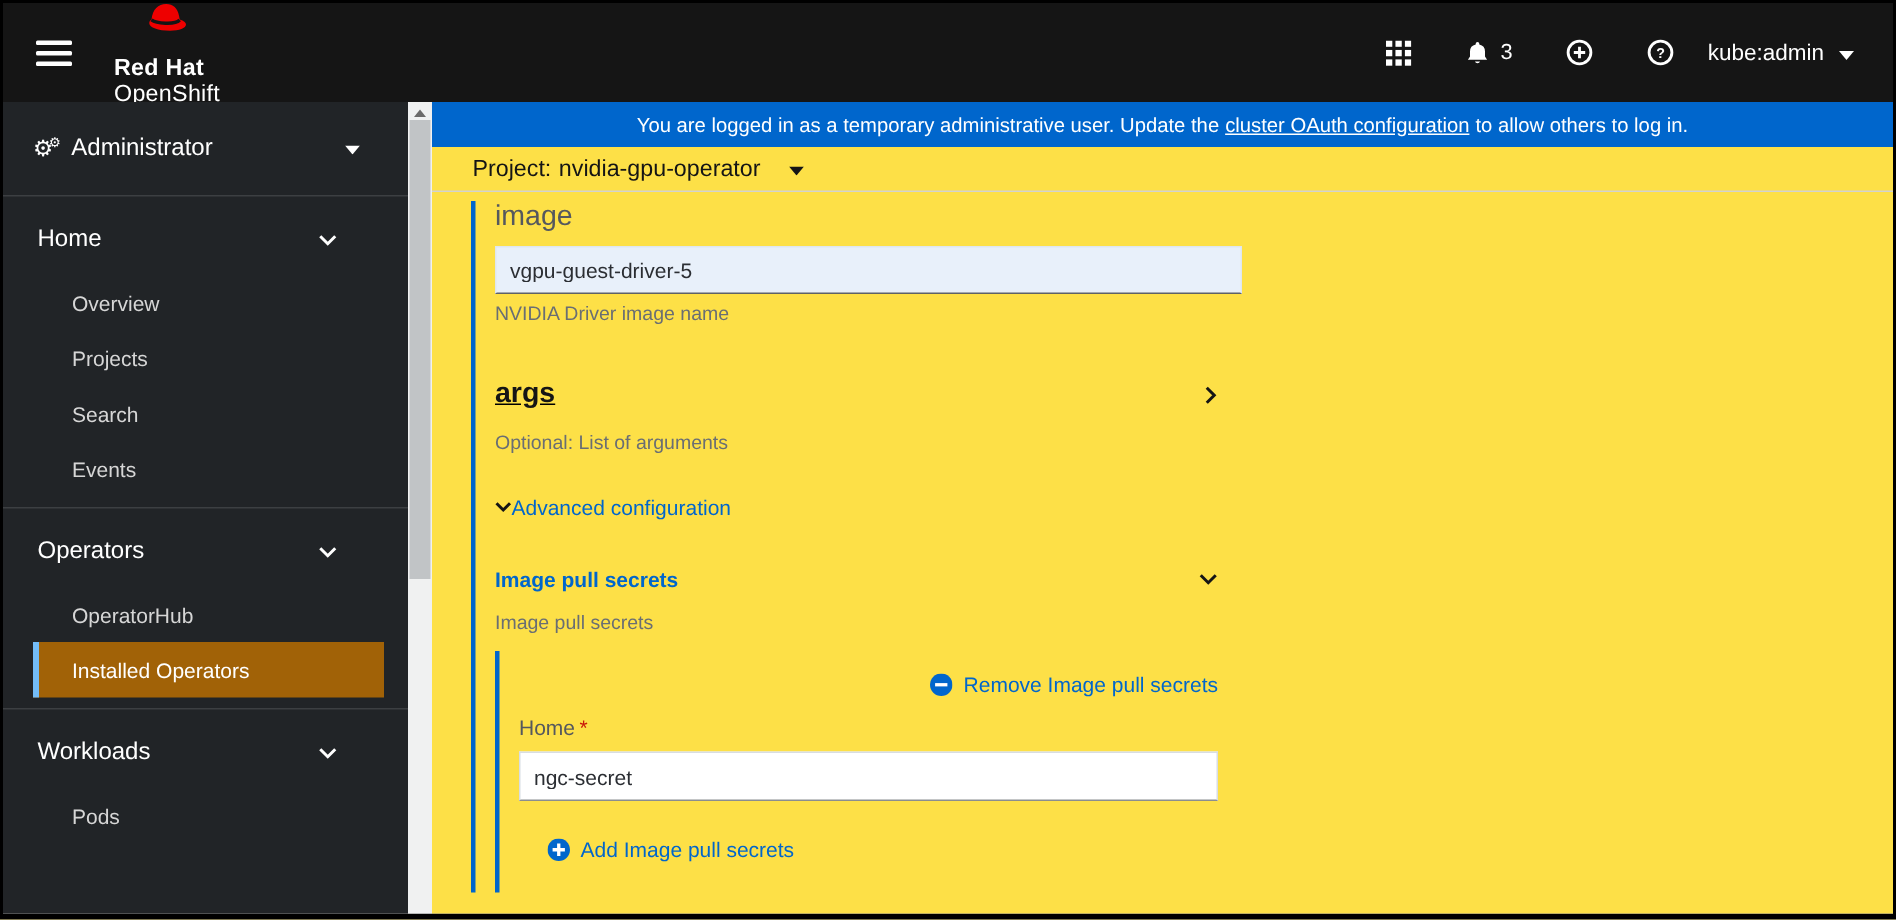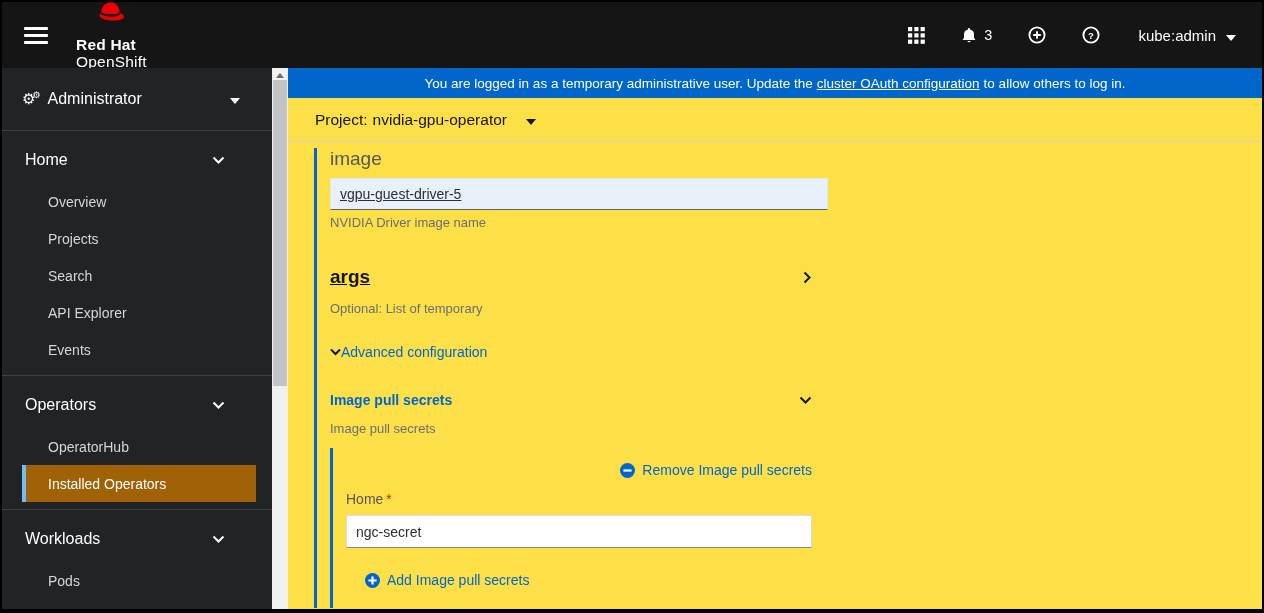--- a/index.html
+++ b/index.html
@@ -20,21 +20,21 @@
   .hamburger span { display:block; height:3px; background:#fff; border-radius:1px; }
   .brand { display:flex; align-items:center; margin-left:28px; gap:8px;flex-direction:column; }
   .brand-text { line-height:1.08; font-size:15.5px; letter-spacing:.2px; }
   .brand-text .l1 { font-weight:bold; }
   .brand-text .l2 { font-weight:300; color:#fff; }
   .mast-spacer { flex:1; }
   .mast-actions { display:flex; align-items:center; gap:36px; }
   .mast-icon { display:flex; align-items:center; gap:7px; color:#fff; cursor:pointer; }
   .mast-icon svg { display:block; }
   .bell-count { font-size:14.5px; }
-  .user-menu { display:flex; align-items:center; gap:10px; margin-left:38px; font-size:15px; cursor:pointer; }
+  .user-menu { display:flex; align-items:center; gap:10px; margin-left:22px; font-size:15px; cursor:pointer; }
   .caret { display:inline-block; }
   
   .shell { display:flex; height:543px; }
   
   .sidebar { width:270px; background:#212427; color:#fff; flex:none; padding-top:0; }
   .perspective {
     height:62px; display:flex; align-items:center; padding:0 32px 0 20px;
     font-size:16px; cursor:pointer;
   }
   .perspective .cogs { margin-right:10px; letter-spacing:-3px; }
@@ -63,38 +63,38 @@
   .scroll-up .tri { width:0; height:0; border-left:4px solid transparent; border-right:4px solid transparent; border-bottom:5px solid #6b6b6b; }
   .scroll-thumb { position:absolute; left:1px; top:12px; width:14px; height:306px; background:#c1c4c6; }
   
   .main { flex:1; display:flex; flex-direction:column; background:#fde047; min-width:0; }
   .banner {
     height:30px; background:#0066cc; color:#fff; font-size:13.5px;
     display:flex; align-items:center; justify-content:center; gap:4px; white-space:nowrap;
   }
   .banner a { color:#fff; text-decoration:underline; cursor:pointer; }
   .projectbar {
-    height:44px; display:flex; align-items:center; padding-left:27px;
+    height:30px; display:flex; align-items:center; padding-left:27px;
     font-size:15.5px; color:#151515; border-bottom:1px solid #d2d2d2;
   }
   .projectbar .pb-caret { margin-left:14px; color:#151515; }
   .projectbar .pb-text { cursor:pointer; display:flex; gap:5px; align-items:center; }
   .content { flex:1; padding:6px 0 0 26px; overflow:hidden; }
   
   .form-section { border-left:3px solid #0066cc; padding-left:13px; }
   .field-label { font-size:19px; color:#55585e; }
   .field-label.bold { font-weight:bold; color:#151515; }
   .text-input {
     display:block; width:498px; height:32px; font-size:14px; color:#2b2e33;
     font-family:"Liberation Sans", sans-serif;
     padding:0 9px; margin-top:8px;
     background:#fff; border:1px solid #d8dde3; border-bottom:1px solid #8a8d90;
     outline:none;
   }
-  .text-input.autofill { background:#e8f0fa; border-color:#dfe7ef; border-bottom-color:#5e6268;text-decoration:underline; }
+  .text-input.autofill { background:#e8f0fa; border-color:#dfe7ef; border-bottom-color:#5e6268; }
   .help-text { font-size:13px; color:#6a6e73; margin-top:5px; }
   .row-expand { width:482px; display:flex; align-items:center; justify-content:space-between; }
   .row-expand .chev, .heading-row .chev { color:#151515; }
   .mt36 { margin-top:36px;text-decoration:underline; } .mt13 { margin-top:13px; }
   .adv-row { display:flex; align-items:center; margin-top:28px; cursor:pointer; }
   .link { color:#0066cc; font-size:14px; text-decoration:none; cursor:pointer; }
   .heading-row { width:482px; display:flex; align-items:center; justify-content:space-between; margin-top:32px; }
   .section-heading { font-size:14px; font-weight:bold; color:#0066cc; cursor:pointer; }
   .nested { margin-top:12px; border-left:3px solid #0066cc; padding:14px 0 16px 13px; width:483px; }
   .remove-row { width:466px; display:flex; justify-content:flex-end; }
@@ -190,21 +190,20 @@
         <span>Home</span>
         <span class="chev">
           <svg width="13" height="9" viewBox="0 0 13 9">
               <path d="M1.5 1.5l5 5 5-5" fill="none" stroke="currentColor" stroke-width="2"></path>
             </svg>
         </span>
       </li>
       <li class="nav-subitem">Overview</li>
       <li class="nav-subitem">Projects</li>
       <li class="nav-subitem">Search</li>
-      <li class="nav-subitem">API Explorer</li>
       <li class="nav-subitem">Events</li>
     </ul>
 
     <div class="nav-divider" style="margin-top:7px;"></div>
 
     <ul class="nav-list">
       <li class="nav-section-title">
         <span>Operators</span>
         <span class="chev">
           <svg width="13" height="9" viewBox="0 0 13 9">
@@ -268,21 +267,21 @@
         </div>
 
         <div class="row-expand mt36">
           <span class="field-label bold">args</span>
           <span class="chev">
             <svg width="9" height="13" viewBox="0 0 9 13">
                 <path d="M1.5 1.5l5 5-5 5" fill="none" stroke="currentColor" stroke-width="2"></path>
               </svg>
           </span>
         </div>
-        <div class="help-text mt13">Optional: List of temporary</div>
+        <div class="help-text mt13">Optional: List of arguments</div>
 
         <div class="adv-row">
           <span class="chev">
             <svg width="11" height="8" viewBox="0 0 11 8">
                 <path d="M1 1.5l4.5 4.5L10 1.5" fill="none" stroke="#151515" stroke-width="2"></path>
               </svg>
           </span>
           <span class="link">Advanced configuration</span>
         </div>
 

